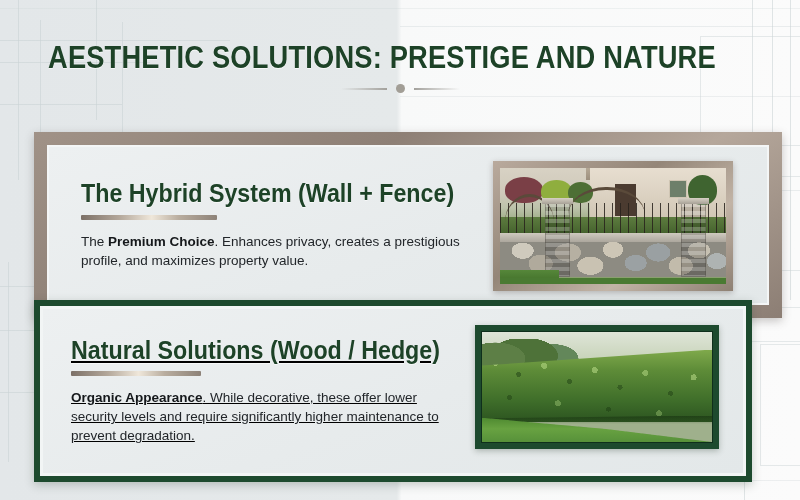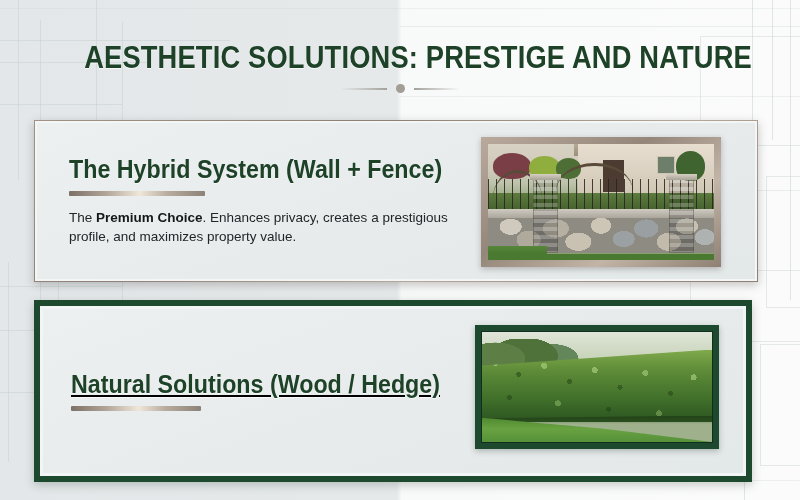--- a/index.html
+++ b/index.html
@@ -13,21 +13,21 @@
     background:linear-gradient(90deg,#e3e7e9 0%,#e5e9ea 49.6%,#f8f9f9 50.2%,#fbfbfb 100%);
   }
   
   .blueprint{position:absolute;inset:0;pointer-events:none;}
   .bp-line{position:absolute;background:#c9d2d4;opacity:.55;}
   .bp-h{height:1px;}
   .bp-v{width:1px;}
   .bp-box{position:absolute;border:1px solid #cdd5d7;opacity:.5;background:transparent;}
 
   
-  .title-wrap{position:absolute;top:40px;left:0;width:800px;text-align:right;}
+  .title-wrap{position:absolute;top:40px;left:0;width:800px;text-align:left;}
   .title{
     font-family:"Liberation Sans Narrow","Liberation Sans",sans-serif;
     font-weight:bold;font-size:31px;letter-spacing:.2px;
     color:#1d4227;
     transform:scaleX(.88);transform-origin:center;
     white-space:nowrap;
     text-shadow:0 1px 0 rgba(255,255,255,.65);
   }
   .title-divider{
     position:absolute;top:84px;left:0;width:800px;
@@ -40,22 +40,22 @@
   
   .card{position:absolute;display:flex;align-items:stretch;}
   .card-inner{
     position:relative;width:100%;height:100%;
     background:linear-gradient(160deg,#edf0f1 0%,#e7ebec 55%,#e3e8e9 100%);
     display:flex;align-items:center;box-sizing:border-box;
   }
 
   
   #card-hybrid{
-    left:34px;top:120px;width:722px;height:160px;
-    padding:1px;
+    left:34px;top:132px;width:722px;height:160px;
+    padding:13px;
     background:linear-gradient(150deg,#a09287 0%,#8e8076 35%,#b5a79b 65%,#8c7e74 100%);
     box-shadow:0 3px 9px rgba(60,55,50,.28);
   }
   #card-hybrid .card-inner{border:2px solid #f4f6f6;}
 
   
   #card-natural{
     left:34px;top:300px;width:706px;height:170px;
     padding:6px;
     background:#1d4a2e;
@@ -293,20 +293,21 @@
 
     </div>
   </div>
 
   <div class="card" id="card-natural">
     <div class="card-inner">
 
       <div class="card-text">
         <div class="card-heading">Natural Solutions (Wood / Hedge)</div>
         <div class="heading-rule"></div>
+        <div class="card-body"><span></span><b>Organic Appearance</b><span>. While decorative, these offer lower security levels and require significantly higher maintenance to prevent degradation.</span></div>
       </div>
 
       <div class="photo-frame" id="photo-hedge">
         <div class="photo-canvas">
           <div class="hedge-sky"></div>
           <div class="hedge-trees"></div>
           <div class="hedge-body">
             <div class="hedge-tex"></div>
           </div>
           <div class="hedge-shadow"></div>

